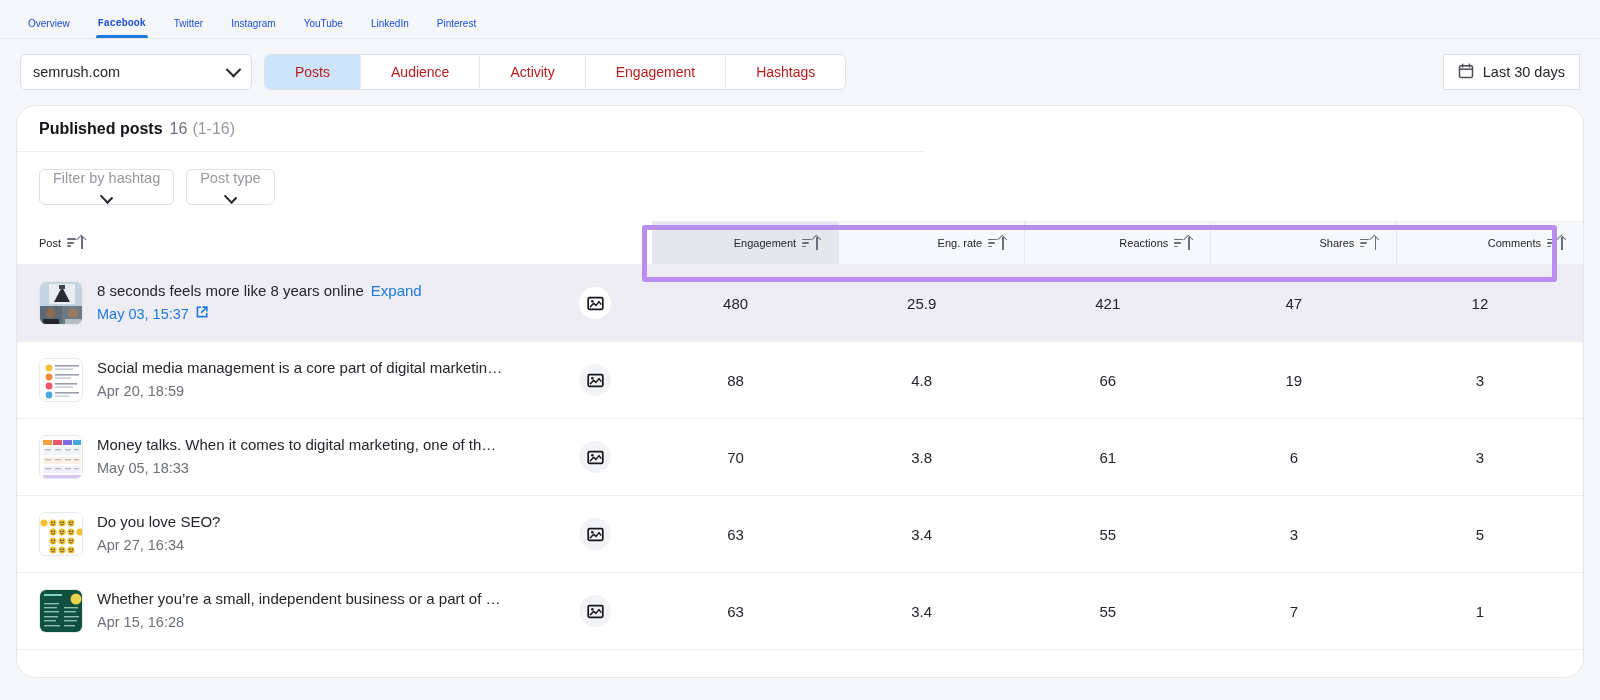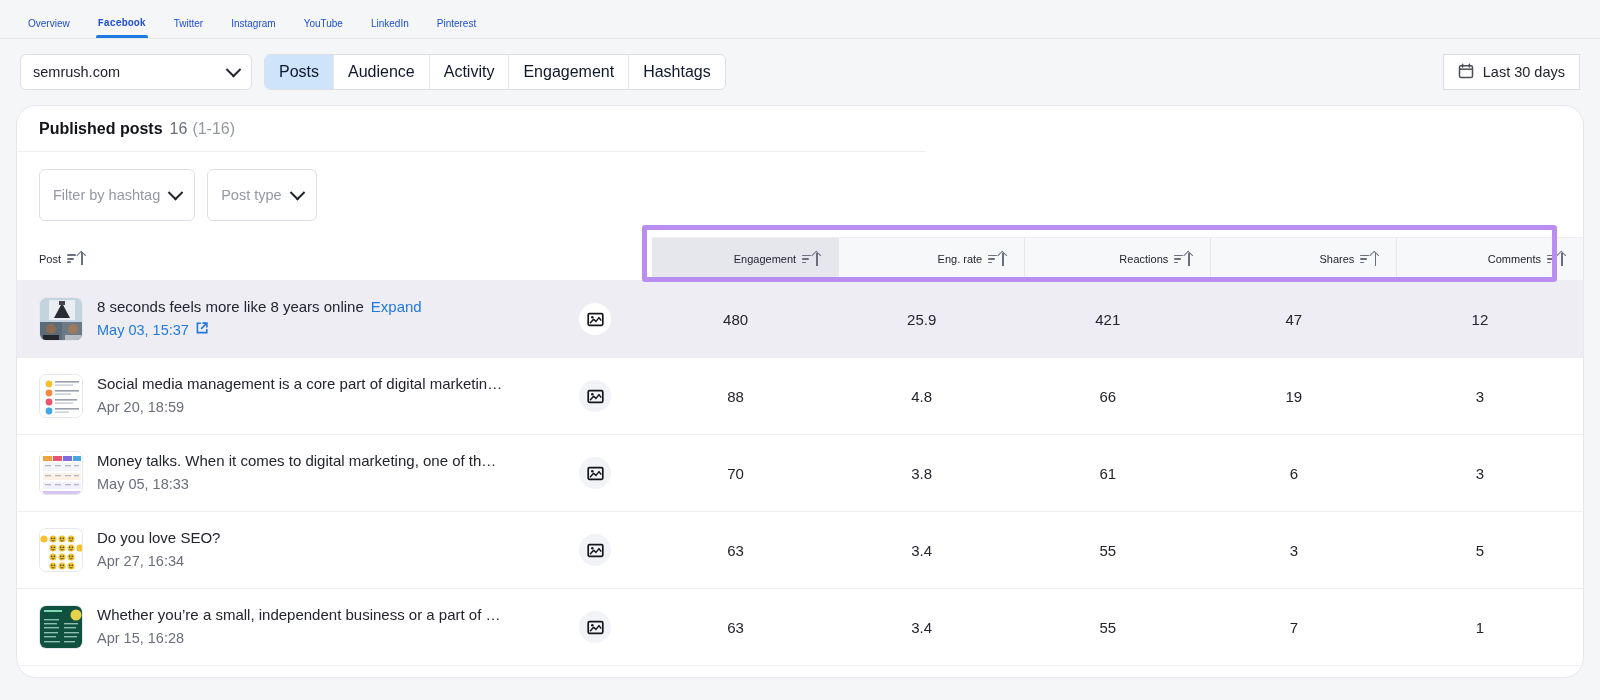--- a/index.html
+++ b/index.html
@@ -72,23 +72,23 @@
   .segmented {
     display: flex;
     height: 36px;
     background: #fff;
     border: 1px solid #dcdfe5;
     border-radius: 6px;
     overflow: hidden;
   }
   .seg {
     display: flex; align-items: center;
-    padding: 0 14px;
-    font-size: 16px;
-    color: #0f172a;
+    padding: 0 30px;
+    font-size: 14px;
+    color: #b91c1c;
     border-right: 1px solid #e5e7ec;
     cursor: pointer;
     white-space: nowrap;
   }
   .seg:last-child { border-right: none; }
   .seg.active { background: #cde4fb; }
 
   .daterange {
     margin-left: auto;
     height: 36px;
@@ -124,31 +124,32 @@
   }
   .card-head b { font-weight: 700; color: #111317; }
   .ph-count { color: #6b6f7b; margin-left: 7px; }
   .ph-range { color: #9598a3; margin-left: 5px; }
 
   .filters {
     display: flex; gap: 12px;
     padding: 17px 22px 16px 22px;
   }
   .filter-pill {
-    height: 52px;
+    height: 36px;
     border: 1px solid #dcdfe5;
     border-radius: 6px;
     display: flex; align-items: center;
     gap: 10px;
     padding: 0 13px;
     font-size: 14.5px;
     color: #9598a3;
     cursor: pointer;
     background: #fff;
     white-space: nowrap;
+    flex-direction: column;
   }
 
   
   table { width: 100%; border-collapse: collapse; table-layout: fixed; }
   thead th {
     height: 43px;
     font-size: 11px;
     font-weight: 400;
     color: #23252c;
     border-top: 1px solid #eceef2;

